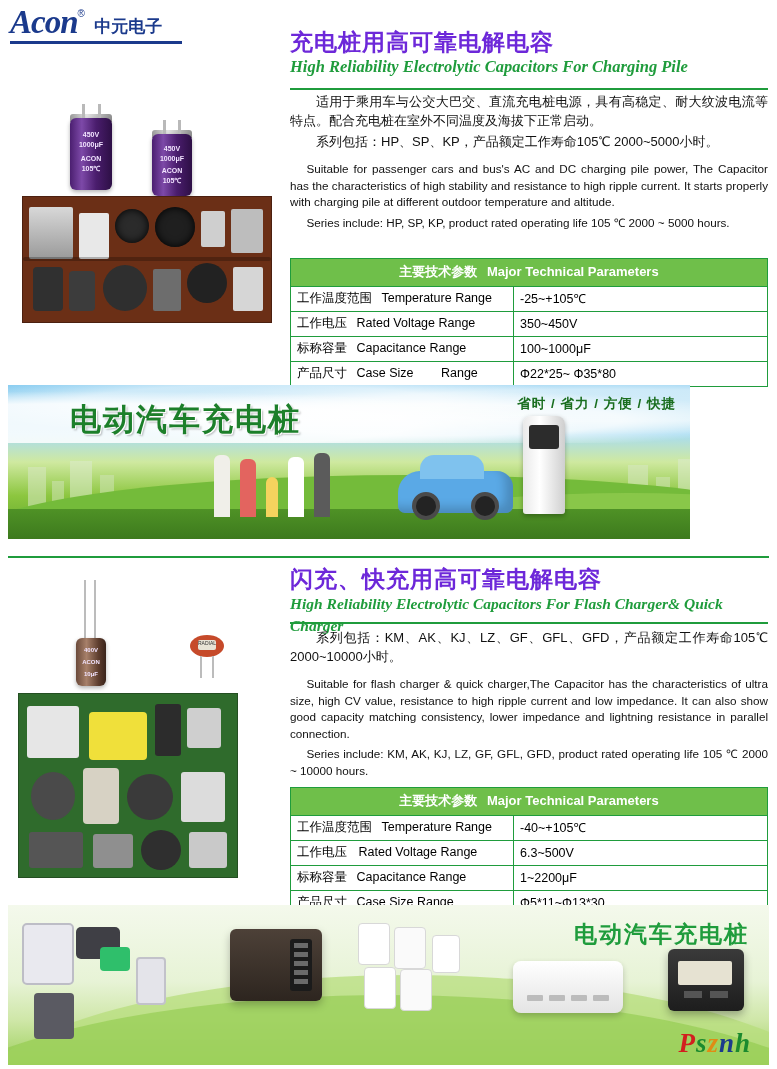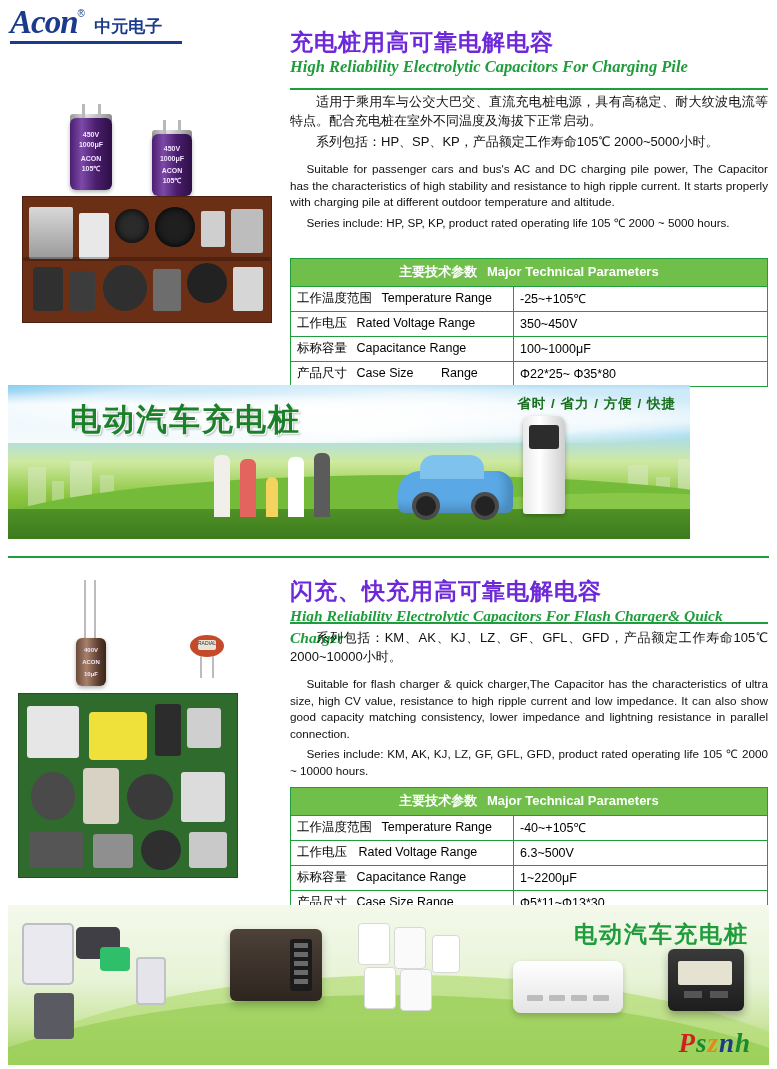--- a/index.html
+++ b/index.html
@@ -487,21 +487,21 @@
   </div>
   <div class="b1-charger">
     <div class="b1-charger-screen"></div>
   </div>
 
   <div class="banner1-title">电动汽车充电桩</div>
   <div class="banner1-slogan">省时 / 省力 / 方便 / 快捷</div>
 </div>
 
 <div class="green-rule" style="position:absolute;left:8px;top:556px;width:761px;"></div>
-<div style="position:absolute;left:290px;top:565px;width:480px;margin-top:12px;">
+<div style="position:absolute;left:290px;top:565px;width:480px;">
   <div class="section-title-cn">闪充、快充用高可靠电解电容</div>
   <div class="section-title-en" style="font-size:15.5px">High Reliability Electrolytic Capacitors For Flash Charger&amp; Quick Charger</div>
 </div>
 <div class="green-rule" style="position:absolute;left:290px;top:622px;width:478px;"></div>
 
 <div style="position:absolute;left:290px;top:626px;width:478px;">
   <div class="body-cn indent" style="margin-top:2px">系列包括：KM、AK、KJ、LZ、GF、GFL、GFD，产品额定工作寿命105℃ 2000~10000小时。</div>
   <div class="body-en indent-en" style="margin-top:10px">Suitable for flash charger &amp; quick charger,The Capacitor has the characteristics of ultra size, high CV value, resistance to high ripple current and low impedance. It can also show good capacity matching consistency, lower impedance and lightning resistance in parallel connection.</div>
   <div class="body-en indent-en" style="margin-top:4px">Series include: KM, AK, KJ, LZ, GF, GFL, GFD, product rated operating life 105 ℃ 2000 ~ 10000 hours.</div>
 </div>

